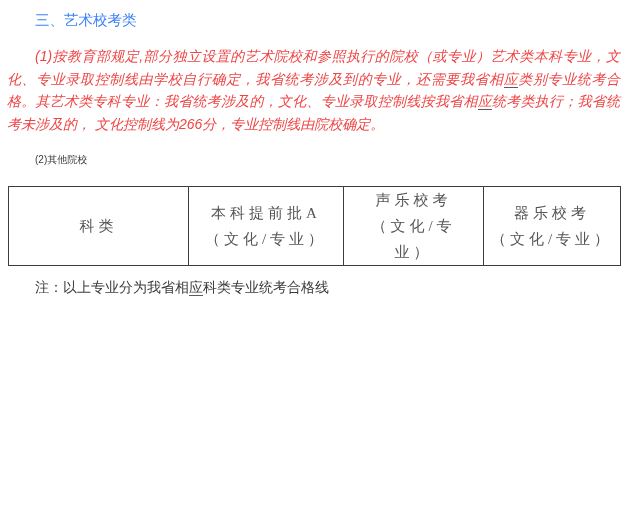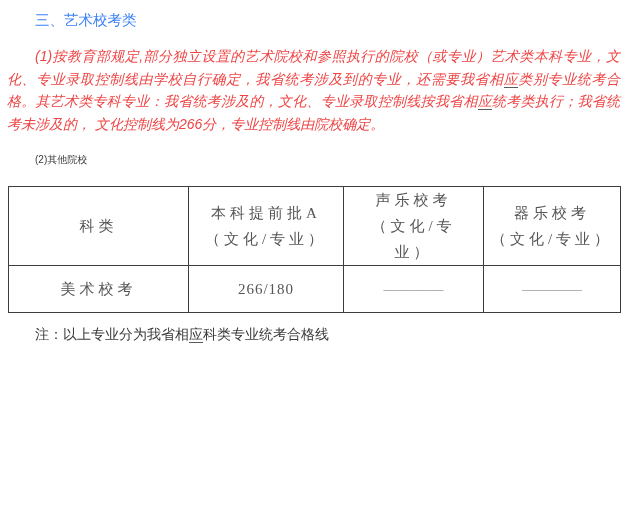--- a/index.html
+++ b/index.html
@@ -111,24 +111,18 @@
         <th>本科提前批A
 （文化/专业）</th>
         <th>声乐校考
 （文化/专
 业）</th>
         <th>器乐校考
 （文化/专业）</th>
       </tr>
     </thead>
     <tbody>
-      <tr>
-        <td class="cat-cell">美术校考</td>
-        <td class="val-cell">266/180</td>
-        <td class="dash-cell">————</td>
-        <td class="dash-cell">————</td>
-      </tr>
     </tbody>
   </table>
 
   <div class="note-line"><span>注：以上专业分为我省相</span><span class="ul-char">应</span><span>科类专业统考合格线</span></div>
 
 </div>
 
 </body></html>

